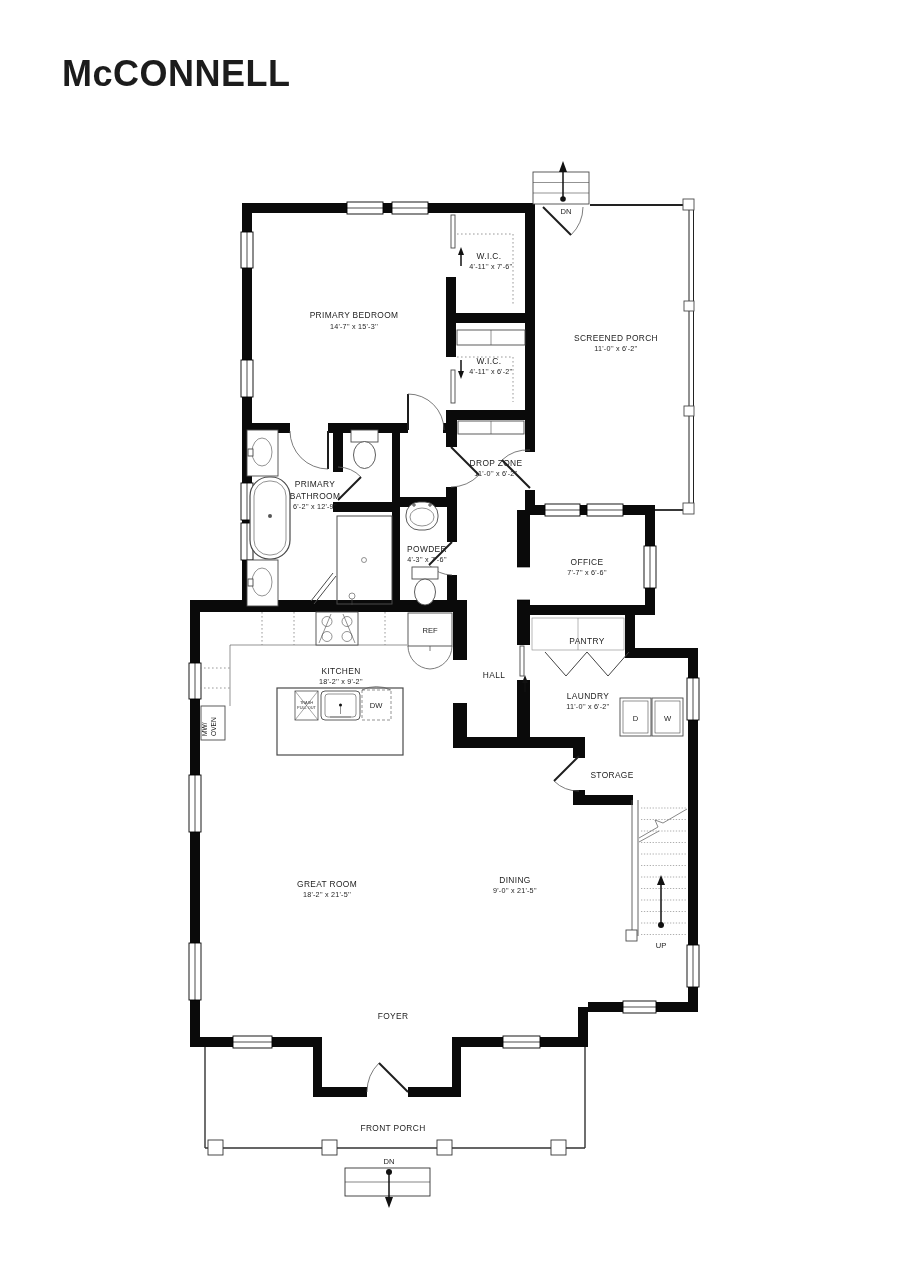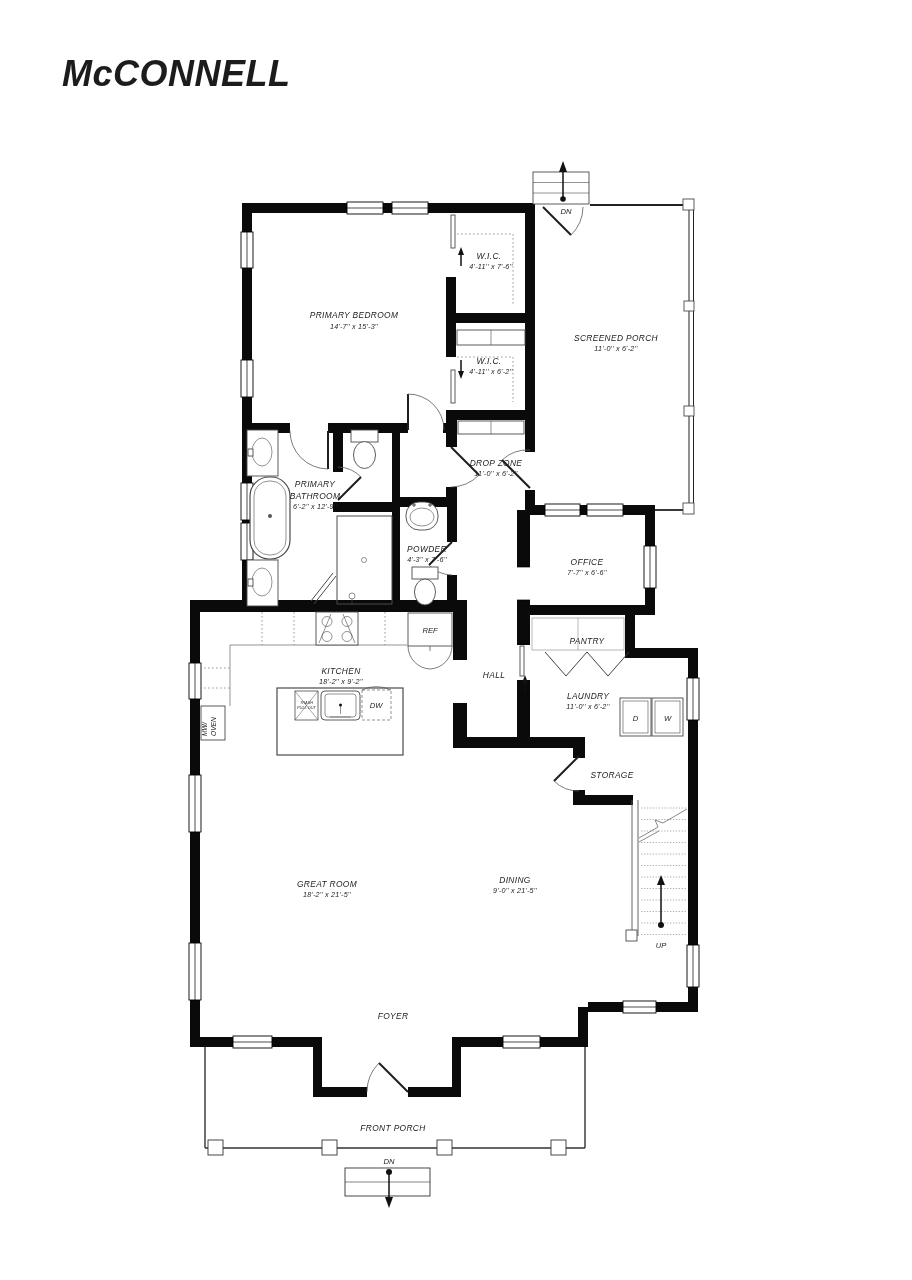--- a/index.html
+++ b/index.html
@@ -1,17 +1,17 @@
 <!DOCTYPE html>
 <html><head>
 <meta charset="utf-8">
 <style>
   html,body{margin:0;padding:0;background:#ffffff;}
   #page{position:relative;width:912px;height:1280px;background:#fff;overflow:hidden;
-        font-family:"Liberation Sans", sans-serif;font-style:italic;}
+        font-family:"Liberation Sans", sans-serif;}
   svg{position:absolute;top:0;left:0;}
   text{font-family:"Liberation Sans", sans-serif;fill:#1c1c1c;}
   .title{font-size:36px;font-weight:bold;letter-spacing:.5px;}
   .rn{font-size:8.4px;letter-spacing:.35px;text-anchor:middle;}
   .rd{font-size:7.2px;letter-spacing:.2px;text-anchor:middle;fill:#242424;}
   .ap{font-size:7.6px;text-anchor:middle;}
   .tiny{font-size:3.9px;text-anchor:middle;fill:#333;}
   .vt{font-size:6.6px;fill:#222;}
   .wall{fill:#0a0a0a;stroke:none;}
   .win{fill:#ffffff;stroke:#000;stroke-width:.9;}

